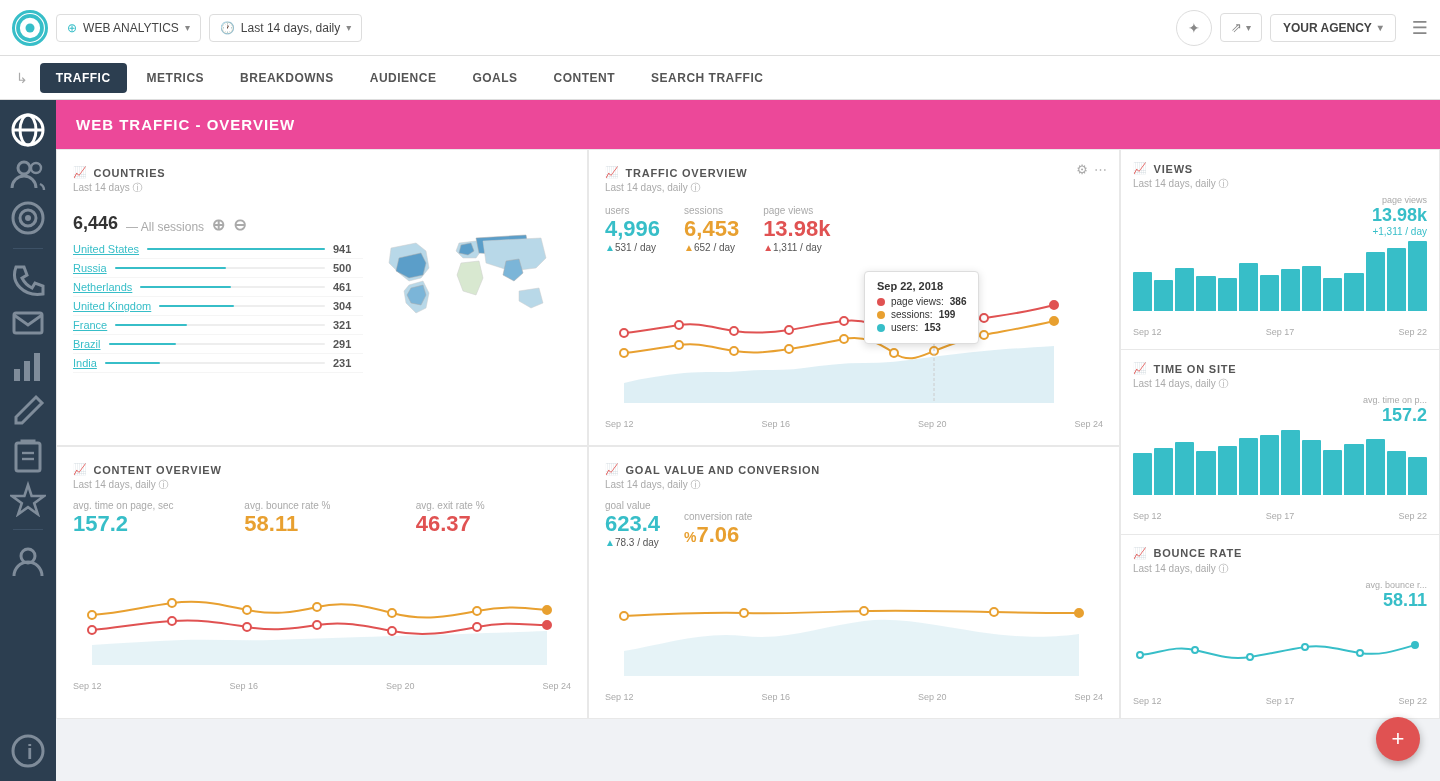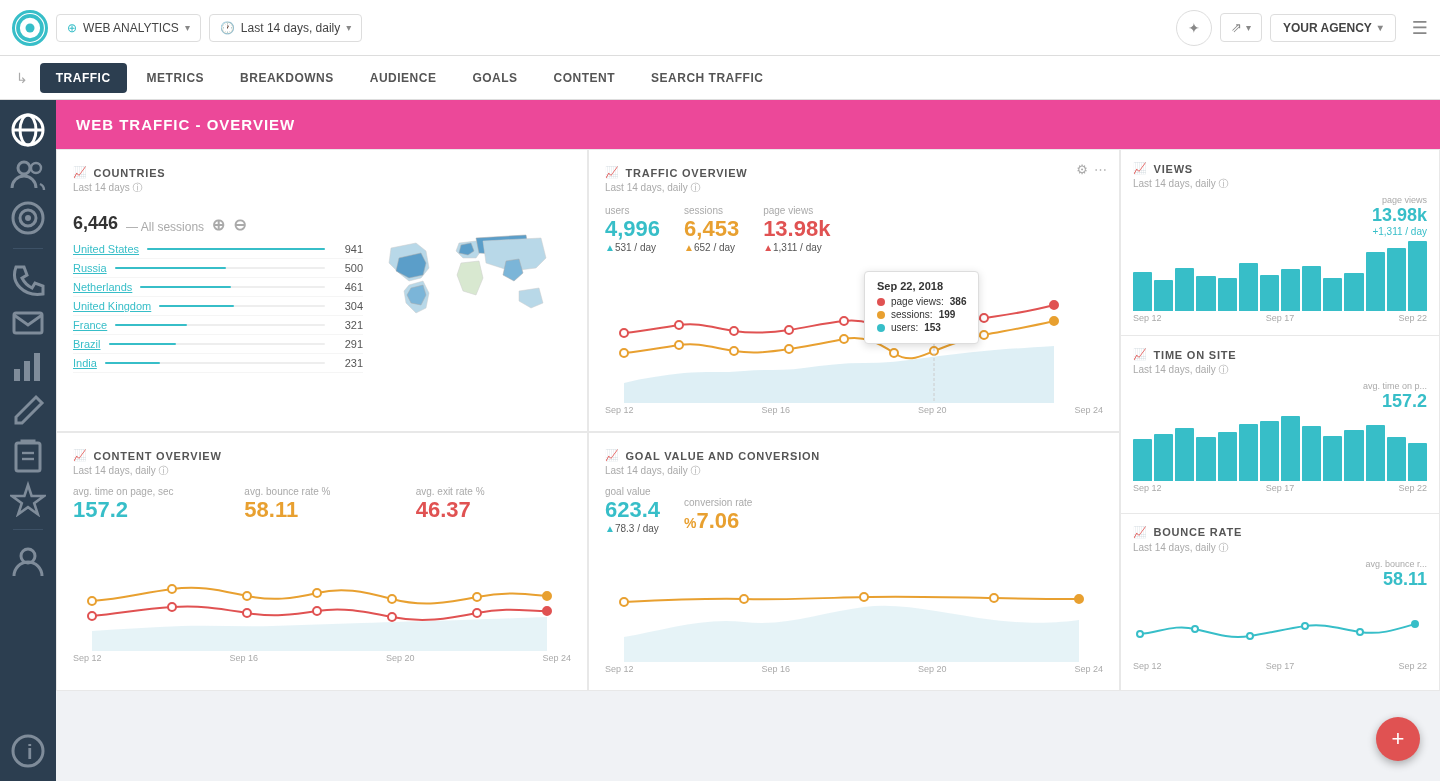--- a/index.html
+++ b/index.html
@@ -107,21 +107,21 @@
     .total-add { color: #aaa; font-size: 16px; cursor: pointer; }
     .total-sub { color: #aaa; font-size: 16px; cursor: pointer; }
     .country-list { font-size: 11px; }
     .country-row {
       display: flex; align-items: center; justify-content: space-between;
       padding: 3px 0; border-bottom: 1px solid #f5f5f5;
     }
     .country-name { color: #37bec8; text-decoration: underline; cursor: pointer; }
     .country-bar-wrap { flex: 1; margin: 0 8px; height: 2px; background: #eee; border-radius: 1px; }
     .country-bar { height: 2px; background: #37bec8; border-radius: 1px; }
-    .country-val { color: #555; font-weight: normal; min-width: 30px; text-align: right; }
+    .country-val { color: #555; font-weight: bold; min-width: 30px; text-align: left; }
     .countries-layout { display: flex; gap: 8px; margin-top: 8px; }
     .country-data { flex: 1; }
     .map-area {
       width: 200px; height: 160px; position: relative;
       display: flex; align-items: center; justify-content: center;
     }
 
     
     .traffic-card { grid-column: 2; grid-row: 1; }
     .traffic-metrics {
@@ -147,21 +147,21 @@
     .content-metric { flex: 1; }
     .content-metric-label { font-size: 10px; color: #aaa; }
     .content-metric-value { font-size: 22px; font-weight: bold; }
     .val-blue { color: #37bec8; }
     .val-orange { color: #e8a030; }
     .val-red { color: #e05252; }
 
     
     .goal-card { grid-column: 2; grid-row: 2; }
     .goal-metrics { display: flex; gap: 24px; margin: 8px 0; align-items: flex-end; }
-    .chart-dates { display: flex; justify-content: space-between; font-size: 9px; color: #aaa; margin-top: 2px; align-items: flex-end; }
+    .chart-dates { display: flex; justify-content: space-between; font-size: 9px; color: #aaa; margin-top: 16px; align-items: flex-end; }
 
     
     .tooltip-box {
       position: absolute; background: #fff; border: 1px solid #ddd;
       border-radius: 4px; padding: 8px 12px; font-size: 10px; z-index: 10;
       box-shadow: 0 2px 8px rgba(0,0,0,0.15);
       top: 30px; left: 55%;
     }
     .tooltip-date { font-weight: bold; margin-bottom: 4px; color: #333; font-size: 11px; }
     .tooltip-row { display: flex; align-items: center; gap: 6px; margin: 2px 0; }

